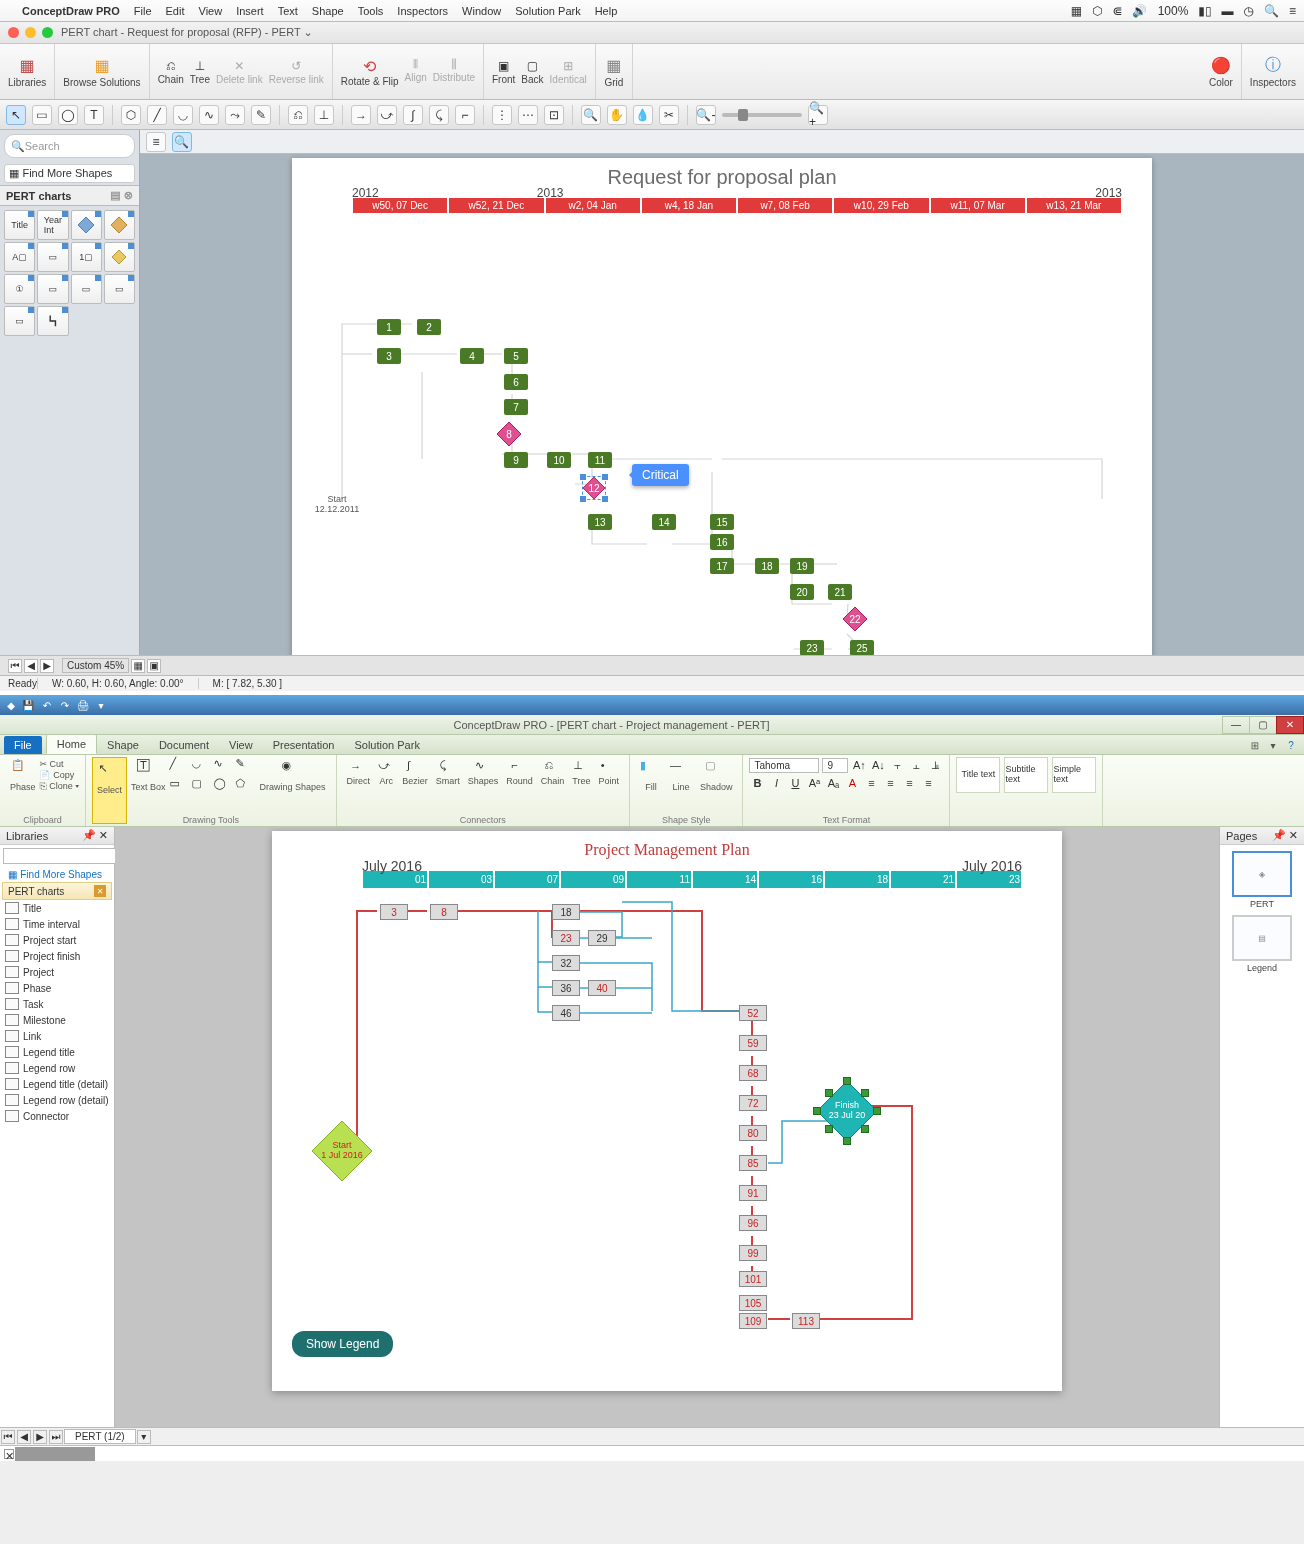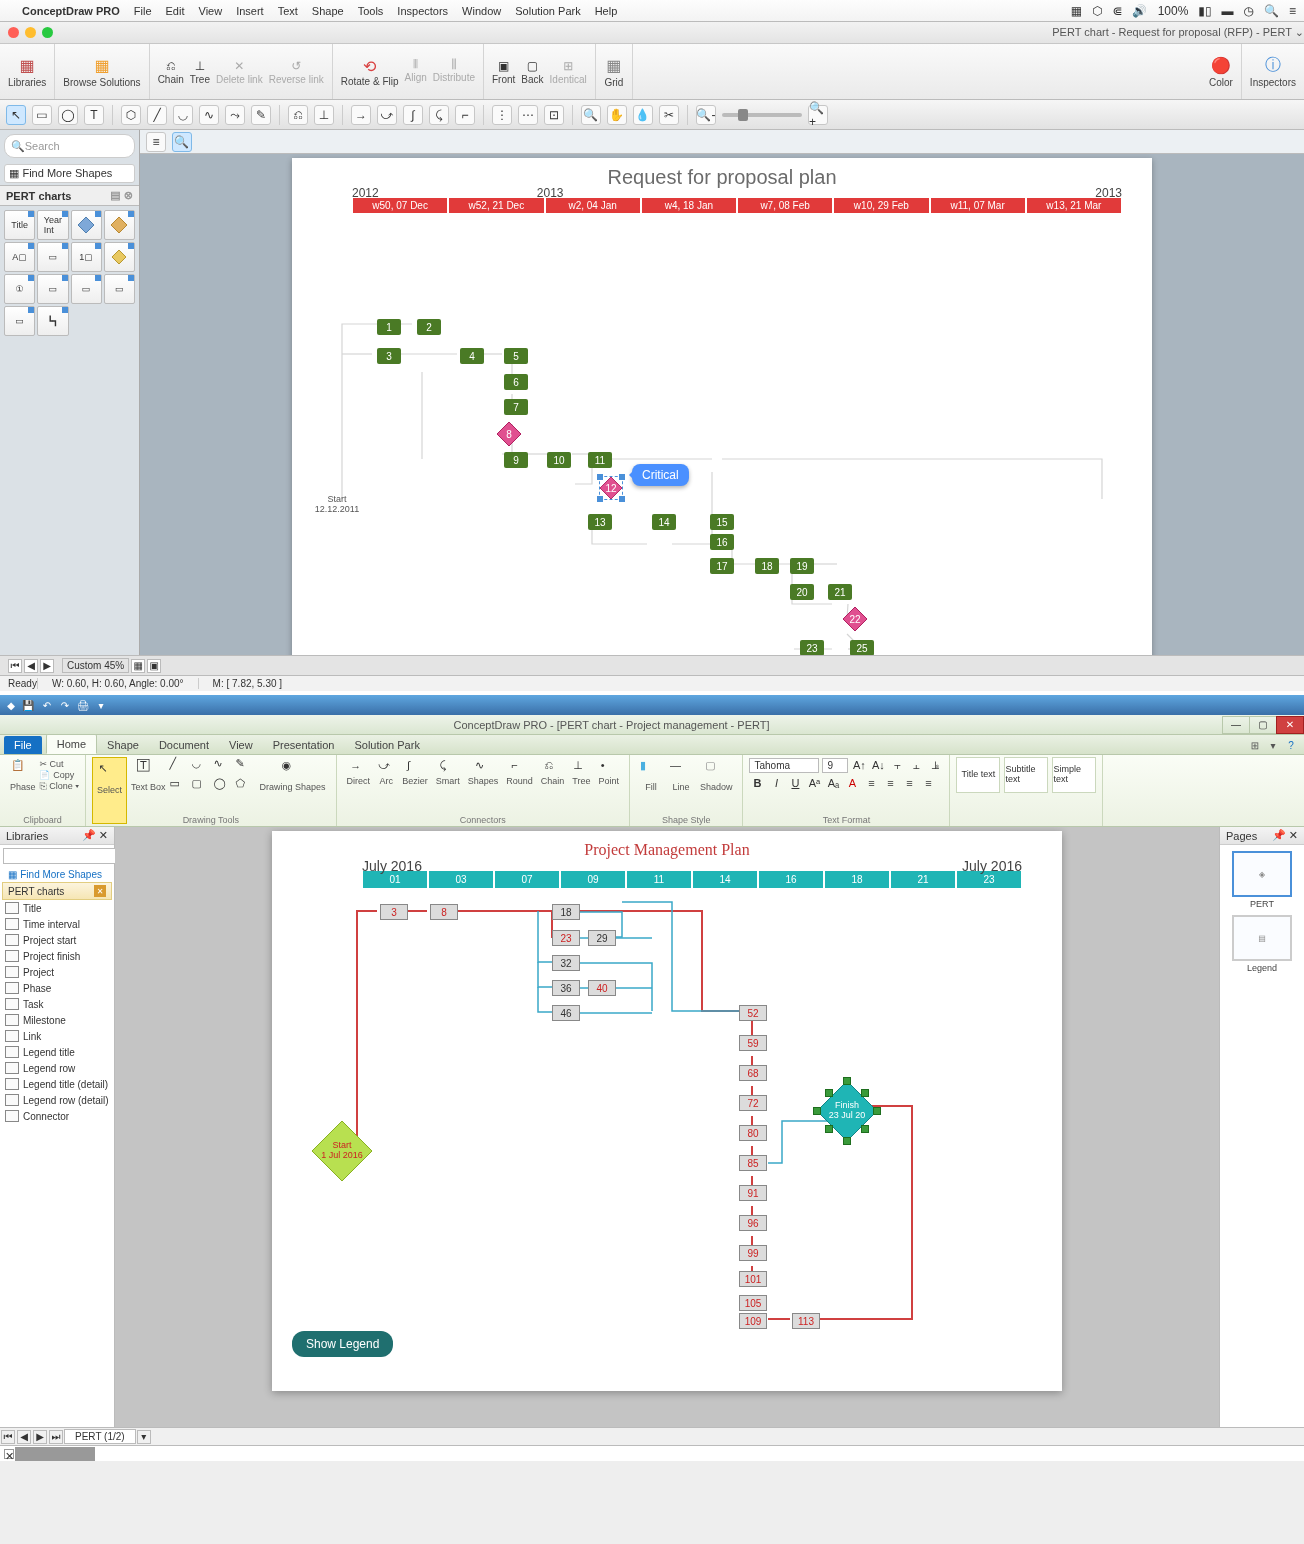--- a/index.html
+++ b/index.html
@@ -6,21 +6,21 @@
 *{box-sizing:border-box}
 .mac-menubar{height:22px;background:linear-gradient(#fdfdfd,#f3f3f3);border-bottom:1px solid #bbb;display:flex;align-items:center;padding:0 8px;gap:14px}
 .mac-menubar .apple{font-size:14px}
 .mac-menubar .app{font-weight:700}
 .mac-menubar .menu-item{cursor:default}
 .mac-menubar .right{margin-left:auto;display:flex;gap:10px;align-items:center;font-size:12px}
 .win-titlebar{height:22px;background:linear-gradient(#f2f2f2,#e4e4e4);display:flex;align-items:center;border-bottom:1px solid #c7c7c7}
 .traffic{display:flex;gap:6px;padding:0 8px}
 .traffic span{width:11px;height:11px;border-radius:50%;display:inline-block}
 .tr-close{background:#ff5f57}.tr-min{background:#ffbd2e}.tr-max{background:#28c940}
-.win-title{flex:1;text-align:right;color:#555}
+.win-title{flex:1;text-align:left;color:#555}
 .ribbon1{height:56px;background:linear-gradient(#fafafa,#eaeaea);border-bottom:1px solid #bbb;display:flex;align-items:stretch}
 .rb-group{display:flex;flex-direction:column;align-items:center;justify-content:center;padding:3px 8px;border-right:1px solid #d4d4d4;gap:2px}
 .rb-group.last{border-right:none}
 .rb-icon{width:20px;height:20px;display:inline-flex;align-items:center;justify-content:center;font-size:16px}
 .rb-icon.sm{width:16px;height:16px;font-size:12px}
 .rb-label{font-size:10px;color:#444;white-space:nowrap}
 .rb-row{display:flex;gap:6px}
 .rb-red{color:#d94141}
 .gray{color:#aaa}
 .toolstrip{height:30px;background:linear-gradient(#f6f6f6,#e2e2e2);border-bottom:1px solid #bbb;display:flex;align-items:center;padding:0 6px;gap:6px}
@@ -47,21 +47,21 @@
 .pert-nodes{position:absolute;top:66px;left:0;right:0;bottom:0}
 .node-box{position:absolute;width:24px;height:16px;background:#4a7a25;color:#fff;font-size:10px;display:flex;align-items:center;justify-content:center;border-radius:2px}
 .node-diamond{position:absolute;width:50px;height:50px;display:flex;align-items:center;justify-content:center;color:#fff;font-size:9px;text-align:center;line-height:1.1}
 .node-diamond svg{position:absolute;top:0;left:0;width:100%;height:100%;z-index:-1}
 .node-milestone{position:absolute;width:24px;height:24px}
 .node-milestone svg{width:100%;height:100%}
 .node-milestone .num{position:absolute;top:0;left:0;right:0;bottom:0;display:flex;align-items:center;justify-content:center;color:#fff;font-size:10px}
 .conn{position:absolute;stroke:#ccc;stroke-width:1.5;fill:none}
 .sel{border:1px dashed #4a90d9}
 .sel-handle{width:6px;height:6px;background:#4a90d9;position:absolute}
-.callout{position:absolute;background:#4a90ff;color:#fff;padding:4px 10px;border-radius:8px;box-shadow:0 2px 4px rgba(0,0,0,.3);font-size:12px}
+.callout{position:absolute;background:#4a90ff;color:#fff;padding:4px 10px;border-radius:3px;box-shadow:0 2px 4px rgba(0,0,0,.3);font-size:12px}
 .callout:before{content:'';position:absolute;left:-8px;top:6px;border:5px solid transparent;border-right-color:#4a90ff}
 .status1{display:flex;height:20px;background:#e4e4e4;border-top:1px solid #bbb;align-items:center;padding:0 8px}
 .pg-nav{display:flex;align-items:center;gap:2px;font-size:10px}
 .pg-btn{width:14px;height:14px;border:1px solid #bbb;background:#fff;display:inline-flex;align-items:center;justify-content:center}
 .status2{display:flex;height:16px;background:#f2f2f2;border-top:1px solid #bbb;align-items:center;padding:0 8px;font-size:10px}
 .status2 .cell{padding:0 14px;border-left:1px solid #ccc}
 .app2-wrap{border-top:4px solid #fff;background:#fff}
 .quickbar{height:20px;background:linear-gradient(#5fa7e0,#3a6fa8);display:flex;align-items:center;padding:0 4px;gap:4px}
 .qb-ic{width:14px;height:14px;display:inline-flex;align-items:center;justify-content:center;color:#fff;font-size:10px}
 .app2-titlebar{height:20px;background:linear-gradient(#eef4ea,#dae6d1);display:flex;align-items:center;border-bottom:1px solid #b8c8ab}
@@ -96,21 +96,21 @@
 .lib-search .btn{width:16px;height:16px;border:1px solid #bbb;background:#eef;display:inline-flex;align-items:center;justify-content:center;font-size:9px}
 .fms{color:#1570c4;font-size:10px;padding:0 4px;border:1px solid transparent;margin:1px 3px}
 .lib-row{height:18px;background:linear-gradient(#fcf4de,#f6e6b4);border:1px solid #e2cd80;padding:1px 5px;display:flex;align-items:center;font-size:10px;margin:0 2px}
 .lib-row .x{margin-left:auto;width:12px;height:12px;background:#d99a2e;color:#fff;display:inline-flex;align-items:center;justify-content:center;font-size:8px}
 .shape-row{display:flex;align-items:center;padding:2px 5px;font-size:10px;gap:4px}
 .shape-ic{width:14px;height:12px;border:1px solid #888;background:#fafafa}
 .canvas2-area{flex:1;position:relative;overflow:auto;background:#c4c4c4}
 .page2{width:790px;height:560px;margin:4px auto;background:#fff;box-shadow:0 2px 8px rgba(0,0,0,.3);position:relative}
 .chart2-title{position:absolute;top:10px;left:0;right:0;text-align:center;color:#c23a3a;font-size:16px;font-family:Verdana}
 .axis2{position:absolute;top:40px;left:90px;right:40px;display:flex}
-.week2{flex:1;background:#1fb5b5;color:#fff;text-align:center;font-size:10px;padding:3px 1px;margin:0 1px}
+.week2{flex:1;background:#1fb5b5;color:#fff;text-align:right;font-size:10px;padding:3px 1px;margin:0 1px}
 .yr2{position:absolute;top:-13px;font-size:14px;color:#444}
 .pm-nodes{position:absolute;top:70px;left:0;right:0;bottom:0}
 .pm-box{position:absolute;width:28px;height:16px;background:#dcdcdc;border:1px solid #888;color:#c22;font-size:10px;display:flex;align-items:center;justify-content:center}
 .pm-box.blk{color:#333}
 .start2{position:absolute;width:60px;height:60px}
 .start2 .lbl{position:absolute;top:0;left:0;right:0;bottom:0;display:flex;flex-direction:column;align-items:center;justify-content:center;color:#c22;font-size:9px;line-height:1.1}
 .finish2{position:absolute;width:60px;height:60px}
 .finish2 .lbl{position:absolute;top:0;left:0;right:0;bottom:0;display:flex;flex-direction:column;align-items:center;justify-content:center;color:#fff;font-size:9px;line-height:1.1}
 .fin-h{width:8px;height:8px;background:#3a9a3a;border:1px solid #1e6e1e;position:absolute}
 .show-leg2{position:absolute;background:#1f6f6f;color:#fff;padding:6px 14px;border-radius:12px;font-size:12px}
@@ -385,21 +385,21 @@
         <div class="node-box" style="left:168px;top:124px">4</div>
         <div class="node-box" style="left:212px;top:124px">5</div>
         <div class="node-box" style="left:212px;top:150px">6</div>
         <div class="node-box" style="left:212px;top:175px">7</div>
         <div class="node-milestone" style="left:205px;top:198px"><svg viewBox="0 0 24 24">
               <polygon points="12,0 24,12 12,24 0,12" fill="#e05090" stroke="#b02060"></polygon>
             </svg><span class="num">8</span></div>
         <div class="node-box" style="left:212px;top:228px">9</div>
         <div class="node-box" style="left:255px;top:228px">10</div>
         <div class="node-box" style="left:296px;top:228px">11</div>
-        <div class="node-milestone sel" style="left:307px;top:252px;border:1px dashed #4a90d9">
+        <div class="node-milestone sel" style="left:290px;top:252px;border:1px dashed #4a90d9">
           <div class="sel-handle" style="left:-3px;top:-3px"></div><div class="sel-handle" style="right:-3px;top:-3px"></div>
           <div class="sel-handle" style="left:-3px;bottom:-3px"></div><div class="sel-handle" style="right:-3px;bottom:-3px"></div>
           <svg viewBox="0 0 24 24">
               <polygon points="12,0 24,12 12,24 0,12" fill="#e05090" stroke="#b02060"></polygon>
             </svg><span class="num">12</span>
         </div>
         <div class="callout" style="left:340px;top:240px"><span>Critical</span></div>
         <div class="node-box" style="left:296px;top:290px">13</div>
         <div class="node-box" style="left:360px;top:290px">14</div>
         <div class="node-box" style="left:418px;top:290px">15</div>

